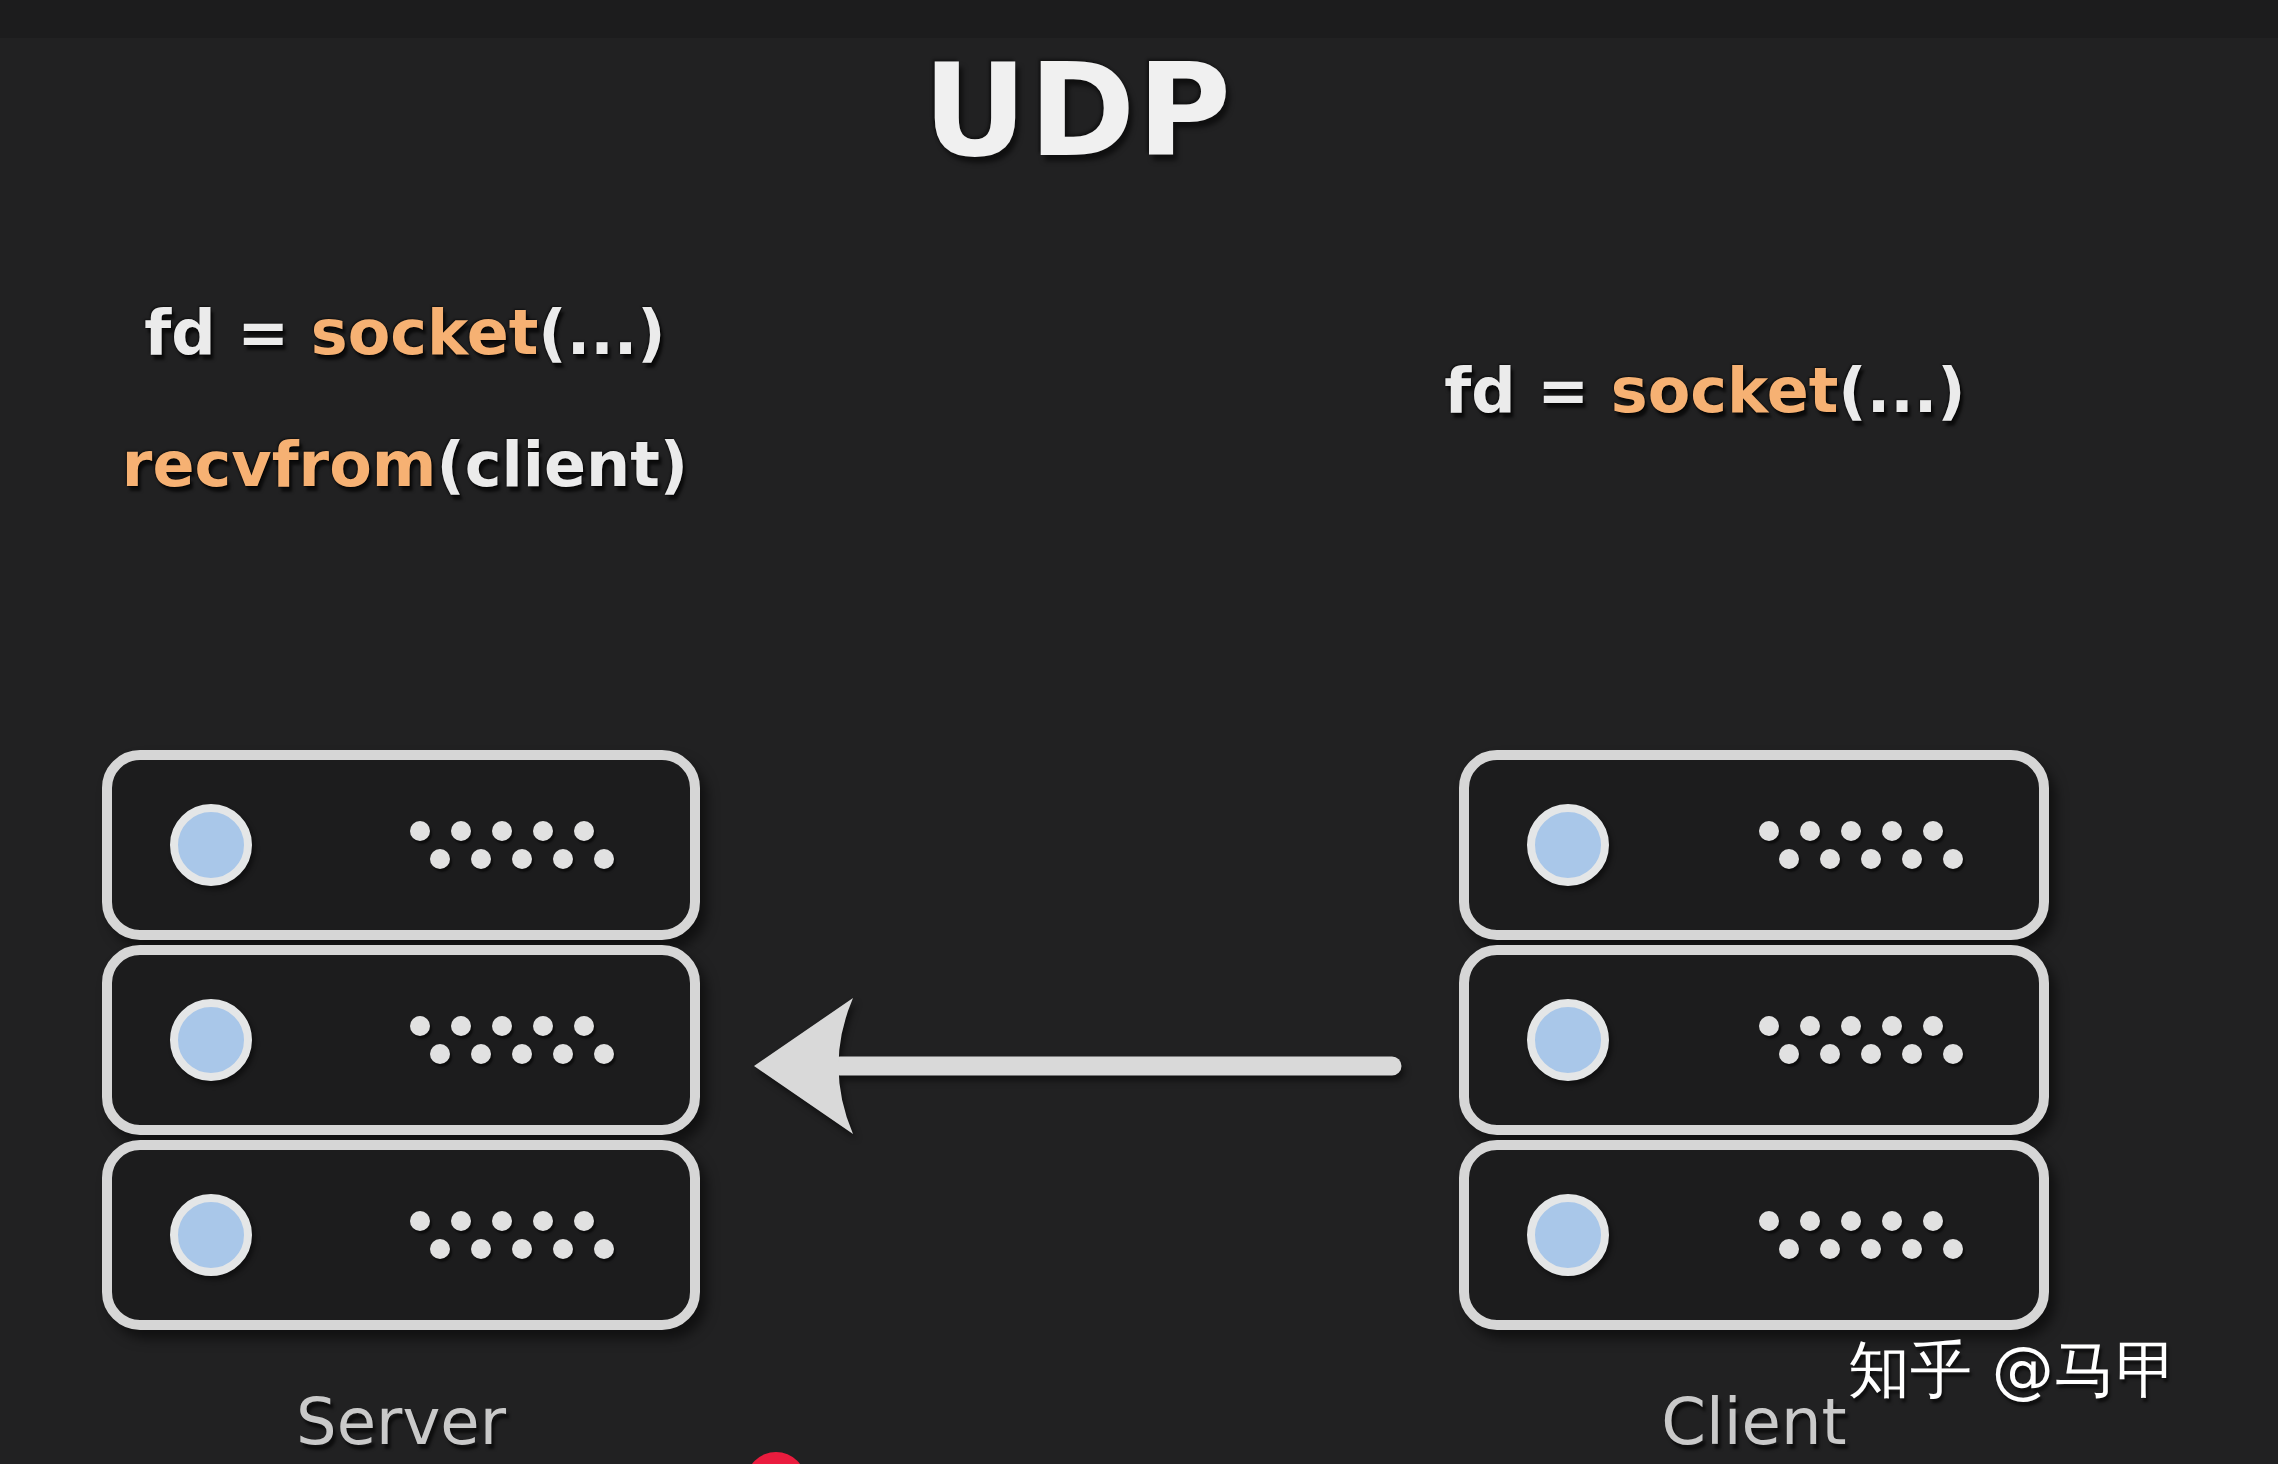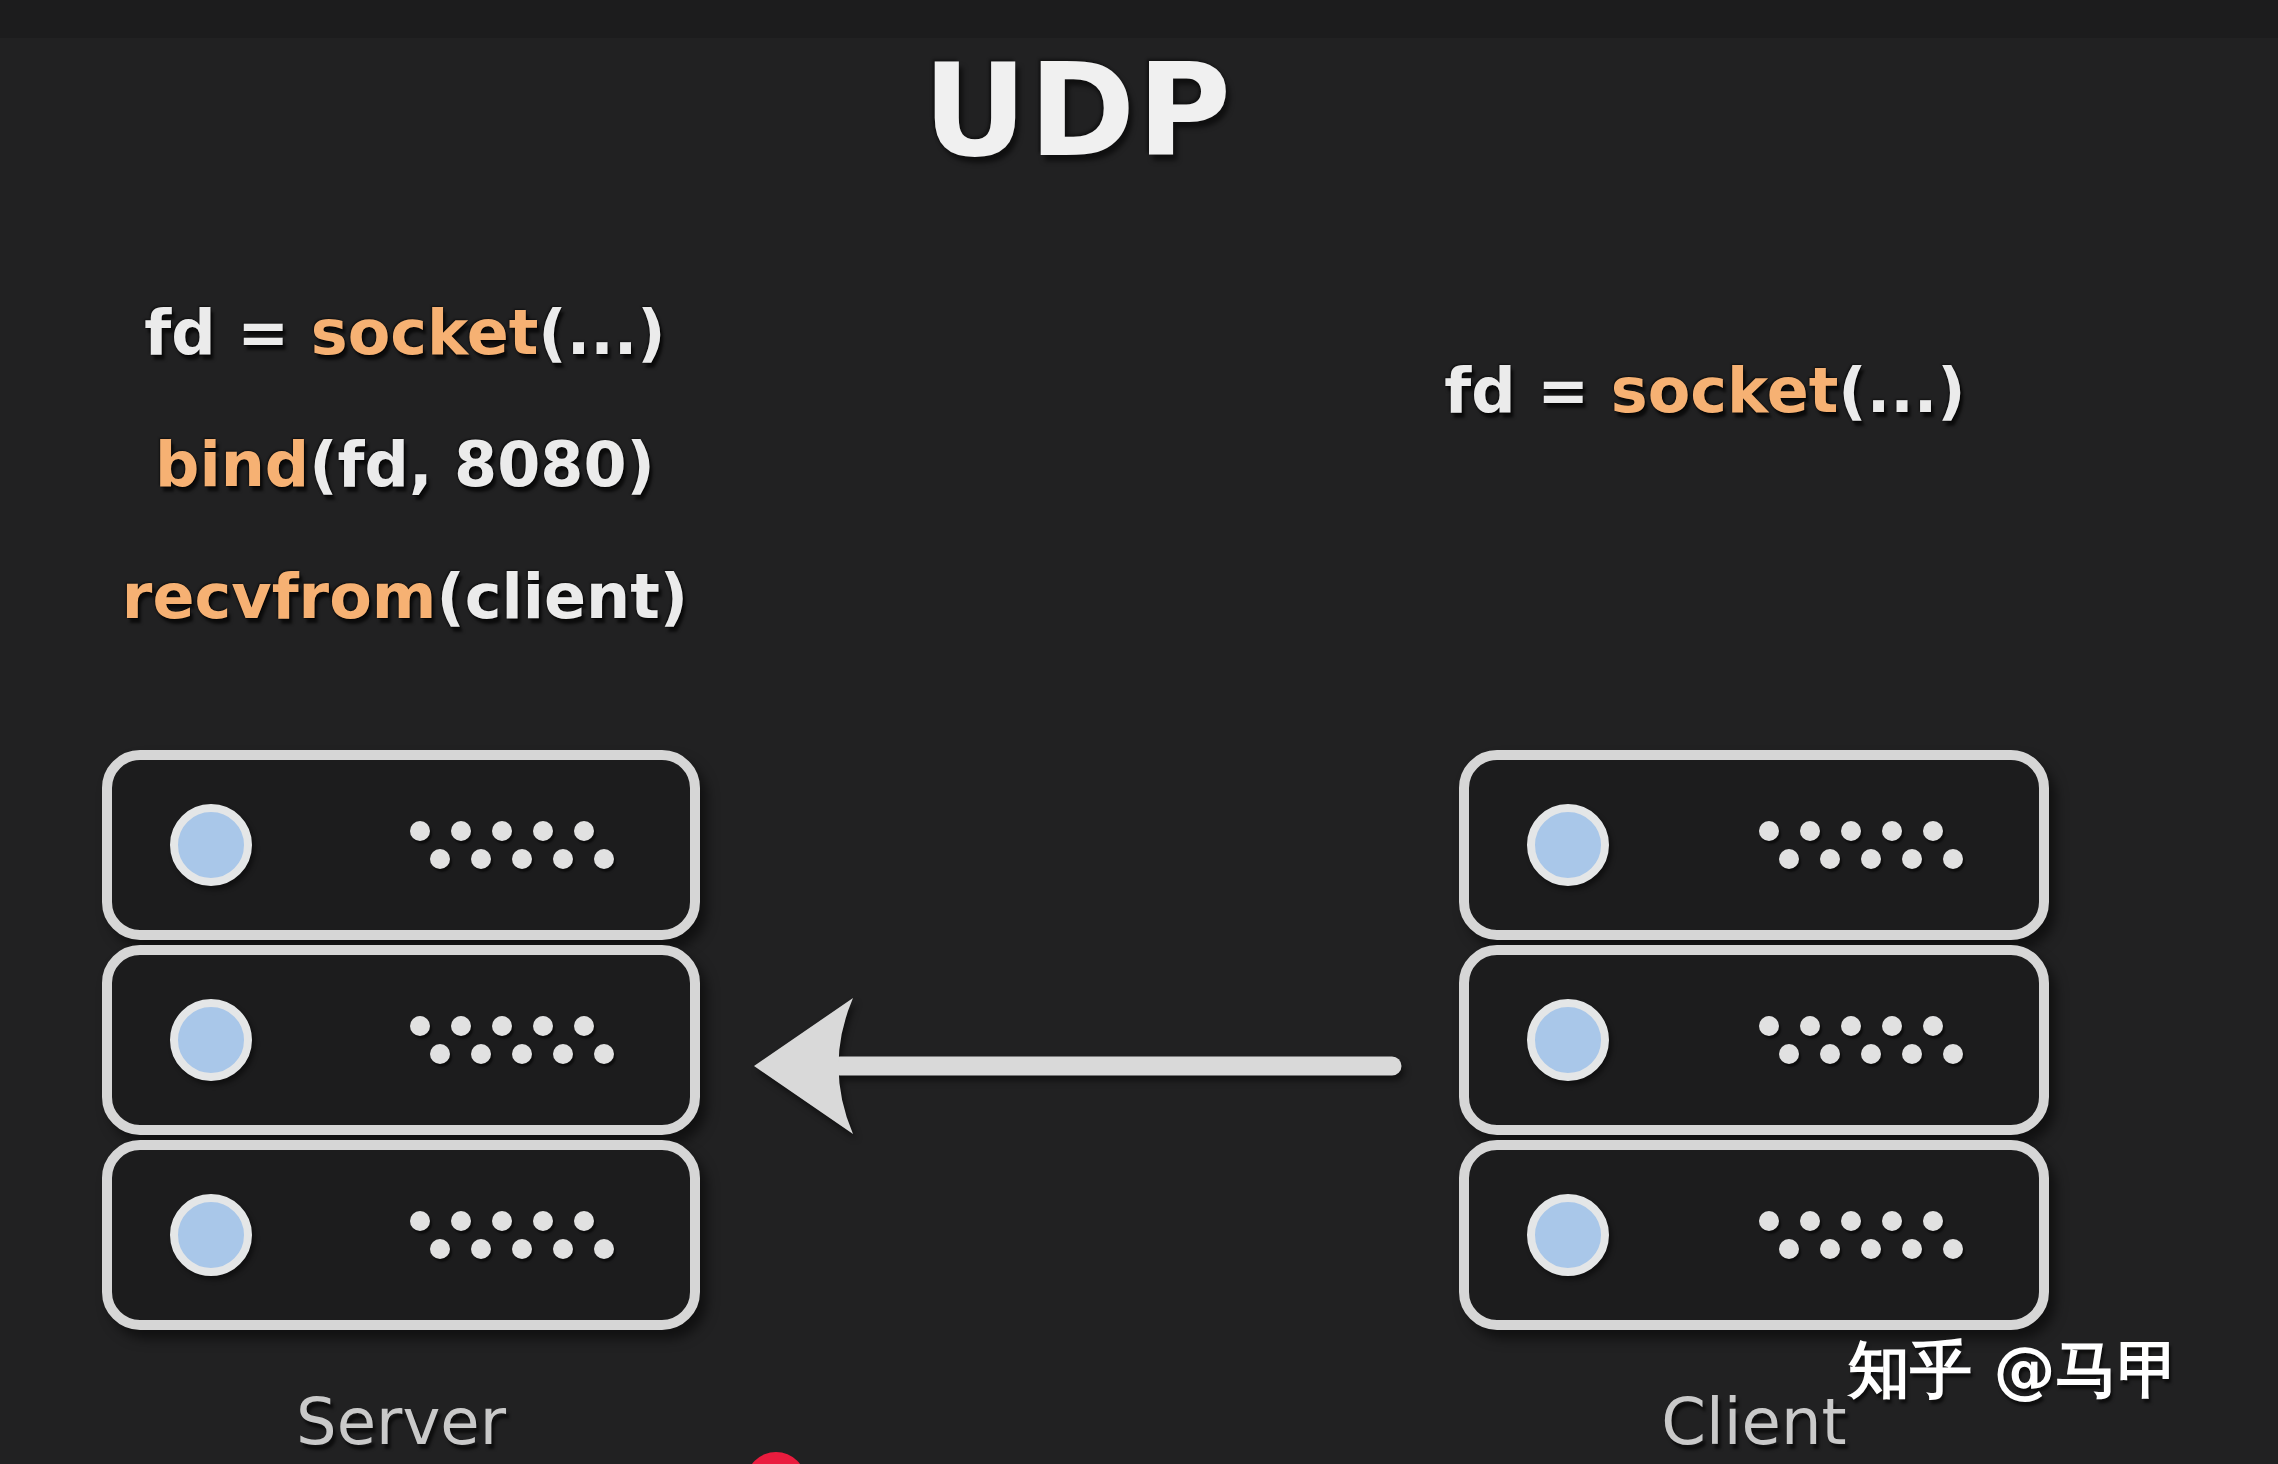--- a/index.html
+++ b/index.html
@@ -81,40 +81,39 @@
   .rack-label {
     position: absolute; top: 1390px;
     font-size: 64px; font-weight: normal; line-height: 64px;
     color: #c9c9c9; text-align: center;
     text-shadow: 3px 5px 3px rgba(0,0,0,0.6);
   }
   #server-label { left: 102px; width: 598px; }
   #client-label { left: 1459px; width: 590px; }
   .watermark {
     position: absolute; left: 1848px; top: 1334px;
-    font-size: 62px; line-height: 72px; font-weight: bold;
+    font-size: 62px; line-height: 72px; font-weight: normal;
     color: #ffffff; white-space: nowrap;
     text-shadow: 2px 4px 3px rgba(0,0,0,0.6);
   }
   .red-dot {
     position: absolute; left: 746px; top: 1452px;
     width: 60px; height: 60px; border-radius: 50%;
     background: #ea1c3e;
   }
 </style>
 </head>
 <body>
 
 <div class="top-band"></div>
 
 <div class="page-title">UDP</div>
 
 <div class="code-block" id="server-code">
     <div class="code-line"><span class="white">fd = </span><span class="orange">socket</span><span class="white">(...)</span></div>
-    <div class="code-line"><span class="orange">bind</span><span class="white">(fd, 8080)</span></div>
     <div class="code-line"><span class="orange">recvfrom</span><span class="white">(client)</span></div>
   </div>
 <div class="code-block" id="client-code">
     <div class="code-line"><span class="white">fd = </span><span class="orange">socket</span><span class="white">(...)</span></div>
   </div>
 
 <div class="rack" id="server-rack">
     <div class="rack-unit">
       <div class="unit-circle"></div>
       <div class="dots">

